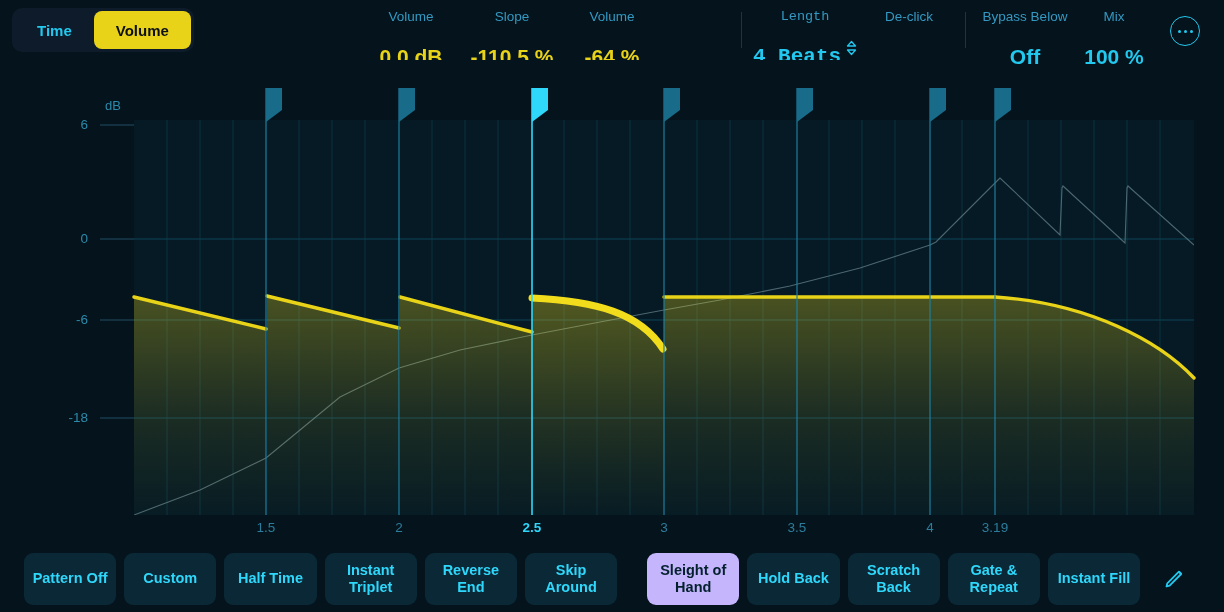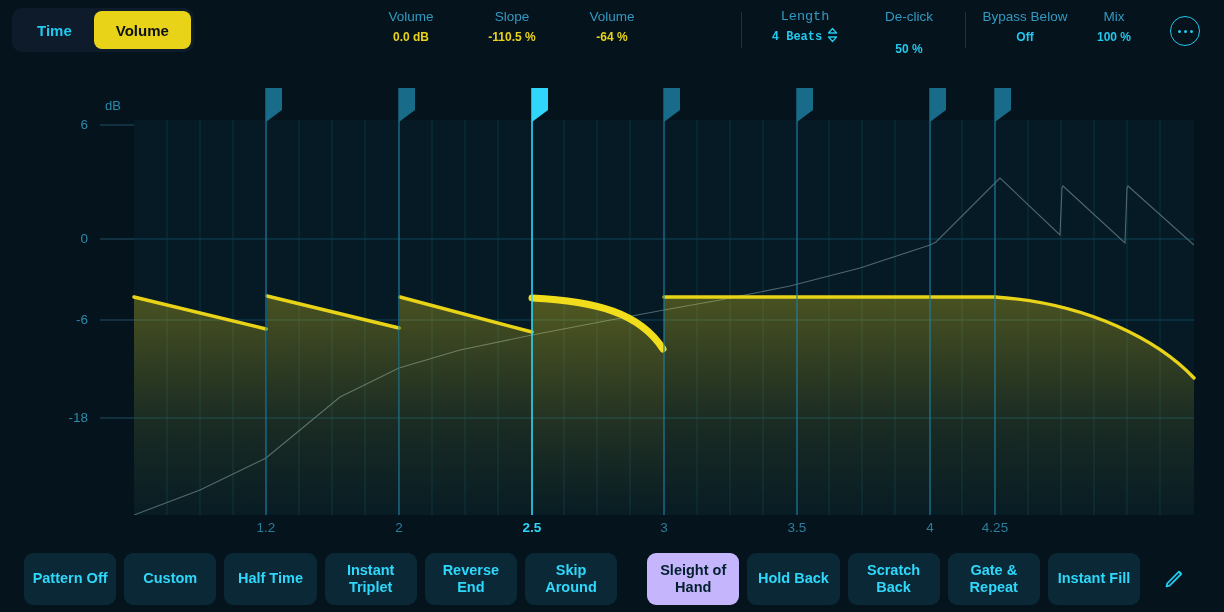--- a/index.html
+++ b/index.html
@@ -28,21 +28,21 @@
     background: transparent; white-space: nowrap;
   }
   .tab.active { background: #e8d319; color: #0d1117; }
 
   .param {
     position: absolute; top: 9px;
     display: flex; flex-direction: column; align-items: center;
     line-height: 1.25;
   }
   .param .plabel { font-size: 13.5px; color: #3399c2; white-space: nowrap; }
-  .param .pvalue { font-size: 12px; font-weight: bold; white-space: nowrap; margin-top: 4px; }
+  .param .pvalue { font-size: 21px; font-weight: bold; white-space: nowrap; margin-top: 18px; }
   .param.yellow .pvalue { color: #e8d319; }
   .param.cyan  .pvalue { color: #22c8ee; }
   .valrow { display: flex; align-items: center; gap: 5px; }
 
   .vdiv {
     position: absolute; top: 12px; width: 1px; height: 36px;
     background: #13384a;
   }
   .menu-btn {
     position: absolute; left: 1170px; top: 16px;
@@ -277,27 +277,27 @@
     </svg>
 
     <div class="axis-unit">dB</div>
 
     <div class="ytick" style="left:48px; top:57px">6</div>
     <div class="ytick" style="left:48px; top:171px">0</div>
     <div class="ytick" style="left:48px; top:252px">-6</div>
     <div class="ytick" style="left:48px; top:350px">-18</div>
 
     <div id="xticks">
-        <div class="xtick" style="left: 236px; top: 460px;">1.2</div>
+        <div class="xtick" style="left: 236px; top: 460px;">1.5</div>
         <div class="xtick" style="left: 369px; top: 460px;">2</div>
         <div class="xtick sel" style="left: 502px; top: 460px;">2.5</div>
         <div class="xtick" style="left: 634px; top: 460px;">3</div>
         <div class="xtick" style="left: 767px; top: 460px;">3.5</div>
         <div class="xtick" style="left: 900px; top: 460px;">4</div>
-        <div class="xtick" style="left: 965px; top: 460px;">4.25</div>
+        <div class="xtick" style="left: 965px; top: 460px;">3.19</div>
       </div>
   </div>
 
   <div class="footer">
     <div id="presets" style="display:contents"><div class="pbtn">Pattern Off</div><div class="pbtn">Custom</div><div class="pbtn">Half Time</div><div class="pbtn">Instant Triplet</div><div class="pbtn">Reverse End</div><div class="pbtn">Skip Around</div><div class="pbtn active">Sleight of Hand</div><div class="pbtn">Hold Back</div><div class="pbtn">Scratch Back</div><div class="pbtn">Gate &amp; Repeat</div><div class="pbtn">Instant Fill</div></div>
     <div class="edit-btn">
       <svg width="26" height="26" viewBox="0 0 26 26">
         <path d="M5.5,20.5 L8.6,19.6 L20.2,8.0 L17.9,5.7 L6.3,17.3 Z" fill="none" stroke="#22c8ee" stroke-width="1.8" stroke-linejoin="round"></path>
         <path d="M17.9,5.7 L20.2,8.0" stroke="#22c8ee" stroke-width="1.8"></path>
       </svg>

